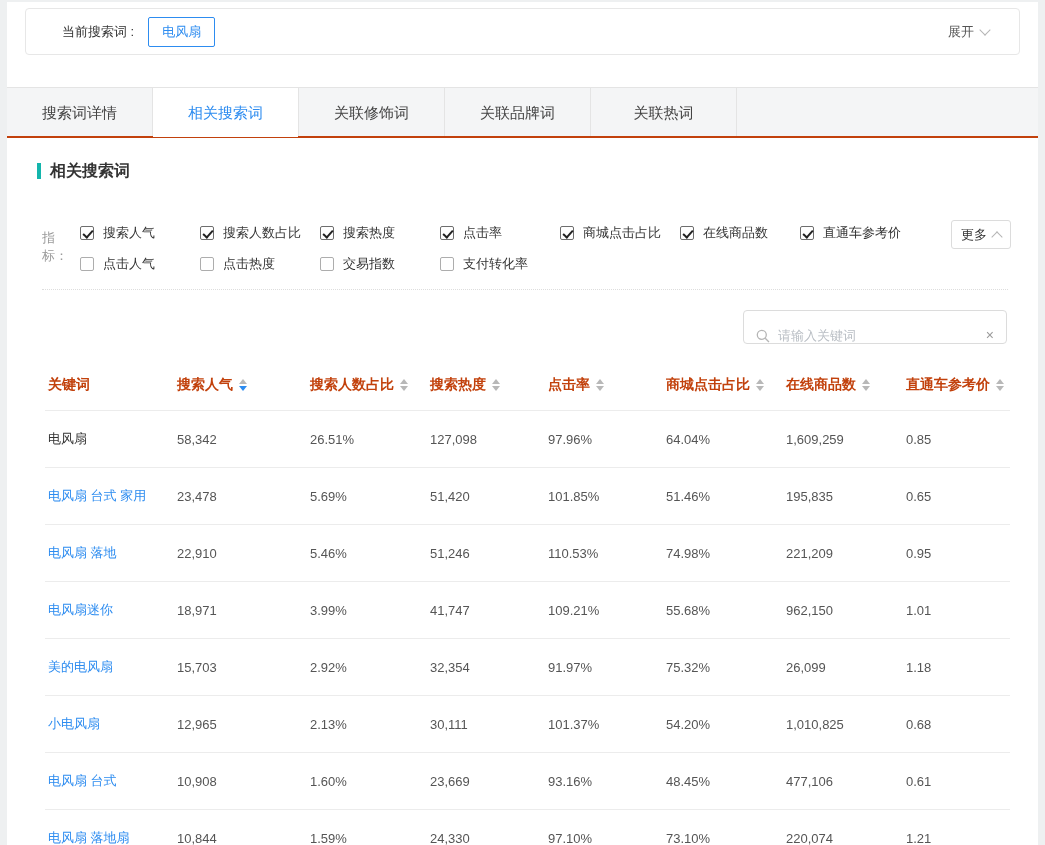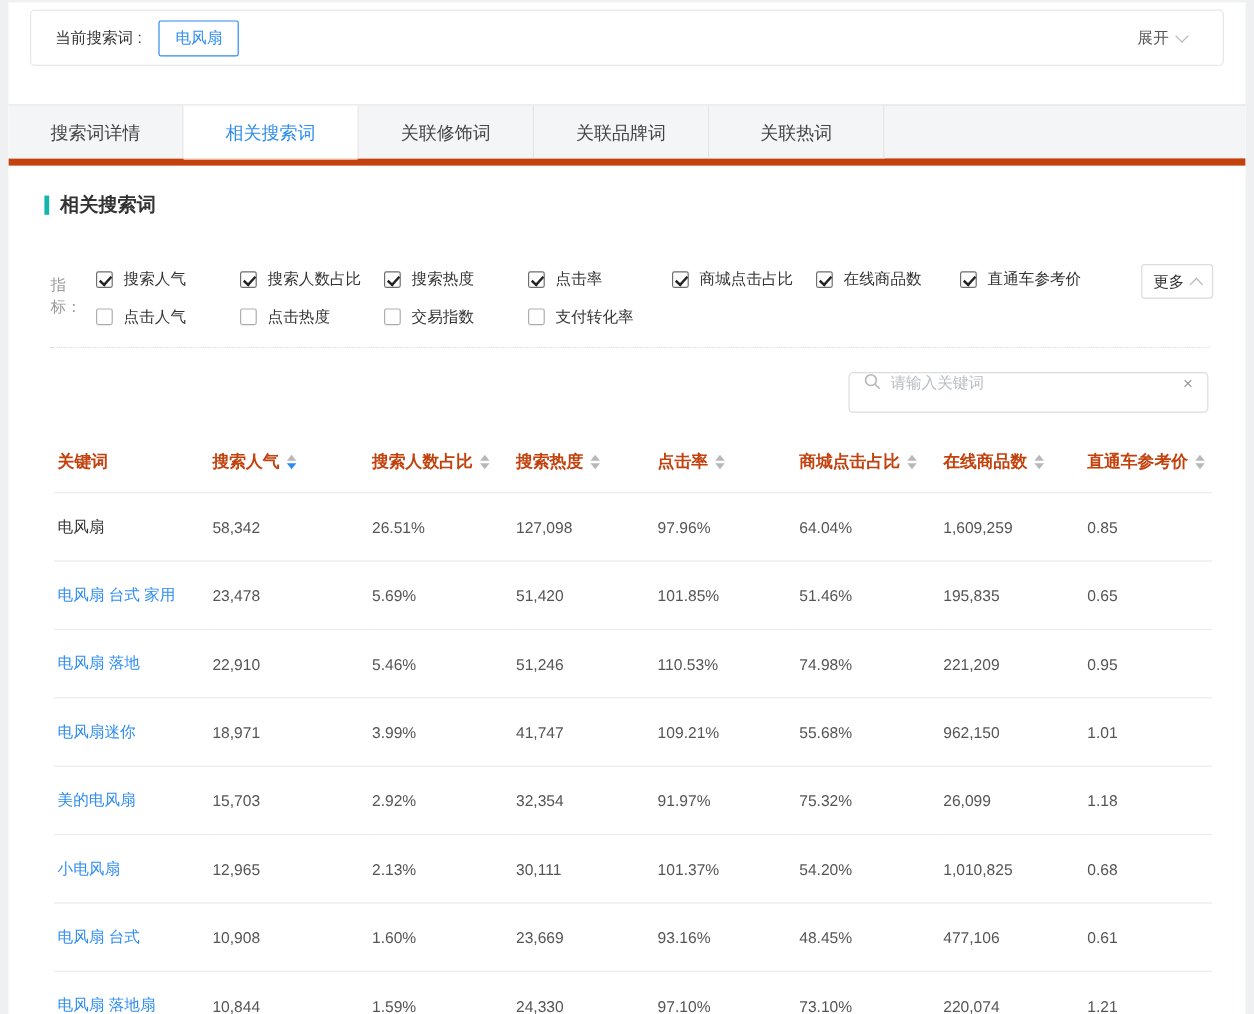--- a/index.html
+++ b/index.html
@@ -11,36 +11,36 @@
     padding-top:2px;
   }
   .page {
     width:1031px; margin:0 auto; background:#fff; min-height:843px;
     overflow:hidden;
   }
 
   
   .filter-card {
     margin:6px 18px 0; height:47px; border:1px solid #e7e7e7; border-radius:4px;
-    display:flex; align-items:center; padding:0 30px 0 20px; background:#fff;
+    display:flex; align-items:center; padding:0 30px 0 36px; background:#fff;
   }
   .filter-label { font-size:13px; color:#333; }
   .term-tag {
     margin-left:14px; border:1px solid #2d8cf0; color:#2d8cf0; font-size:13px;
     padding:5px 13px; border-radius:2px; cursor:pointer; background:#fff; display:inline-block;
   }
   .expand { margin-left:auto; display:flex; align-items:center; cursor:pointer; font-size:13px; color:#555; }
   .chev { display:inline-block; width:8px; height:8px; border-right:1px solid #b5b5b5; border-bottom:1px solid #b5b5b5; }
   .chev.down { transform:rotate(45deg); margin:-3px 0 0 7px; }
   .chev.up   { transform:rotate(225deg); margin:4px 0 0 6px; }
 
   
   .tabbar {
     margin-top:32px; height:51px; display:flex;
-    background:#f4f5f6; border-top:1px solid #e4e4e4; border-bottom:6px solid #c2410c;font-family:Liberation Mono, monospace;
+    background:#f4f5f6; border-top:1px solid #e4e4e4; border-bottom:2px solid #c2410c;
   }
   .tab {
     width:146px; line-height:49px; text-align:center; font-size:15px; color:#444;
     border-right:1px solid #e4e4e4; cursor:pointer; position:relative; background:#f4f5f6;
   }
   .tab.active { background:#fff; color:#2d8cf0; }
   .tab.active::after { content:""; position:absolute; left:0; right:0; bottom:-1px; height:1px; background:#fff; }
 
   
   .section-header { margin:23px 0 0 30px; display:flex; align-items:center; height:20px; }
@@ -68,22 +68,22 @@
     border:1px solid #dcdcdc; border-radius:3px; font-size:13px; color:#333;
     display:flex; align-items:center; justify-content:center; cursor:pointer;
     font-family:inherit;
   }
 
   .dotted-divider { margin:3px 30px 0 35px; border-top:1px dotted #ddd; }
 
   
   .search-row { display:flex; justify-content:flex-end; margin:20px 31px 0 0; }
   .search-box {
-    width:300px; height:34px; border:1px solid #dcdcdc; border-radius:4px;
-    display:flex; align-items:flex-start; padding:0 12px; background:#fff;
+    width:264px; height:34px; border:1px solid #dcdcdc; border-radius:4px;
+    display:flex; align-items:flex-end; padding:0 12px; background:#fff;
   }
   .search-box svg { flex:none; }
   .search-input {
     border:none; outline:none; flex:1; font-size:13px; margin-left:8px; color:#333;
     font-family:inherit; background:transparent;
   }
   .search-input::placeholder { color:#b9bec4; }
   .clear-x { color:#9a9a9a; font-size:14px; cursor:pointer; padding-left:6px; }
 
   

